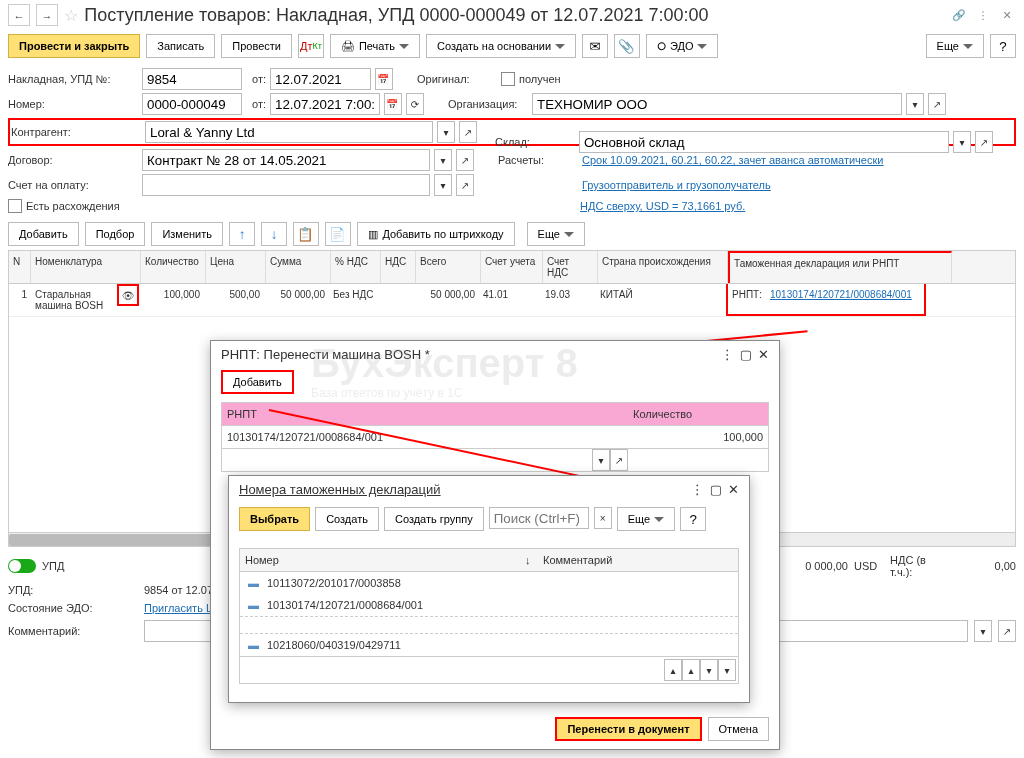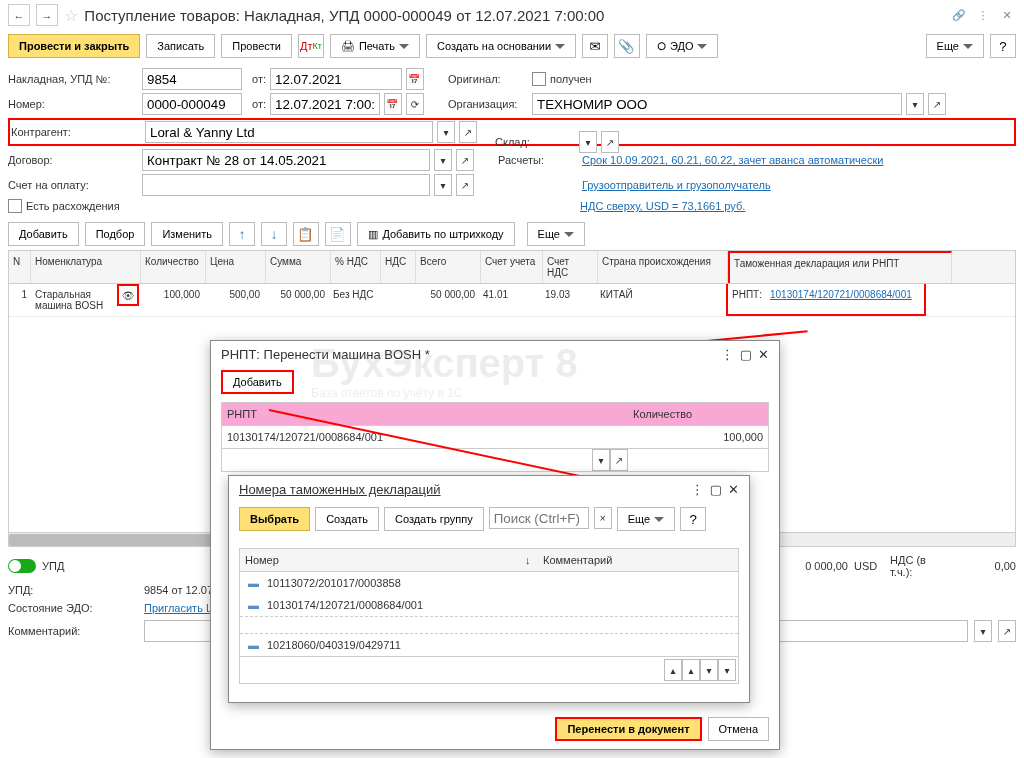--- a/index.html
+++ b/index.html
@@ -1,20 +1,20 @@
 <!DOCTYPE html>
 <html><head>
 <meta charset="utf-8">
 <style>
 * { box-sizing: border-box; margin: 0; padding: 0; font-family: Arial, sans-serif; }
 body { font-size: 11px; color: #333; background: #fff; width: 1024px; height: 758px; position: relative; overflow: hidden; }
 .titlebar { display: flex; align-items: center; padding: 4px 8px; gap: 6px; }
 .titlebar .nav-btn { border: 1px solid #ccc; background: #fff; width: 22px; height: 22px; display: inline-flex; align-items: center; justify-content: center; cursor: pointer; }
 .titlebar .star { font-size: 16px; color: #ccc; }
-.titlebar .title { font-size: 15px; font-weight: normal; flex: 1; }
+.titlebar .title { font-size: 18px; font-weight: normal; flex: 1; }
 .titlebar .winctl { color: #888; cursor: pointer; width: 18px; text-align: center; }
 
 .toolbar { display: flex; align-items: center; padding: 4px 8px; gap: 6px; border-bottom: 1px solid transparent; }
 .toolbar .spacer { flex: 1; }
 .btn { border: 1px solid #bbb; background: #fff; padding: 4px 10px; height: 24px; display: inline-flex; align-items: center; gap: 4px; cursor: pointer; font-size: 11px; }
 .btn-yellow { background: #ffe074; border: 1px solid #d4b040; font-weight: bold; }
 .btn-icon { border: 1px solid #bbb; background: #fff; width: 26px; height: 24px; display: inline-flex; align-items: center; justify-content: center; cursor: pointer; }
 
 .form-area { padding: 2px 8px; }
 .form-row { display: flex; align-items: center; margin: 3px 0; gap: 4px; }
@@ -83,21 +83,21 @@
       <span class="triangle"></span>
     </button>
   <button class="btn-icon">?</button>
 </div>
 
 <div class="form-area">
 <div class="form-row">
   <span class="lbl">Накладная, УПД №:</span>
   <input class="input" style="width: 100px;" value="9854">
   <span style="width:20px;text-align:right">от:</span>
-  <input class="input" style="width: 132px;" value="12.07.2021">
+  <input class="input" style="width: 101px;" value="12.07.2021">
   <span class="input-btn">📅</span>
   <span class="lbl-right">Оригинал:</span>
   <span class="chk"></span>
   <span>получен</span>
 </div>
 <div class="form-row">
   <span class="lbl">Номер:</span>
   <input class="input" style="width: 100px;" value="0000-000049">
   <span style="width:20px;text-align:right">от:</span>
   <input class="input" style="width: 110px;" value="12.07.2021 7:00:00">
@@ -109,20 +109,21 @@
   <span class="input-btn">↗</span>
 </div>
 <div class="form-row red-box" style="padding:1px">
   <span class="lbl">Контрагент:</span>
   <input class="input" style="width: 288px;" value="Loral &amp; Yanny Ltd">
   <span class="input-btn">▾</span>
   <span class="input-btn">↗</span>
 </div>
 <div class="form-row" style="position:absolute;left:495px;top:128px">
   <span class="lbl-right" style="margin-left:0">Склад:</span>
+  <input class="input" style="width: 370px;" value="Основной склад">
   <span class="input-btn">▾</span>
   <span class="input-btn">↗</span>
 </div>
 <div class="form-row">
   <span class="lbl">Договор:</span>
   <input class="input" style="width: 288px;" value="Контракт № 28 от 14.05.2021">
   <span class="input-btn">▾</span>
   <span class="input-btn">↗</span>
   <span class="lbl-right">Расчеты:</span>
   <span class="link">Срок 10.09.2021, 60.21, 60.22, зачет аванса автоматически</span>

